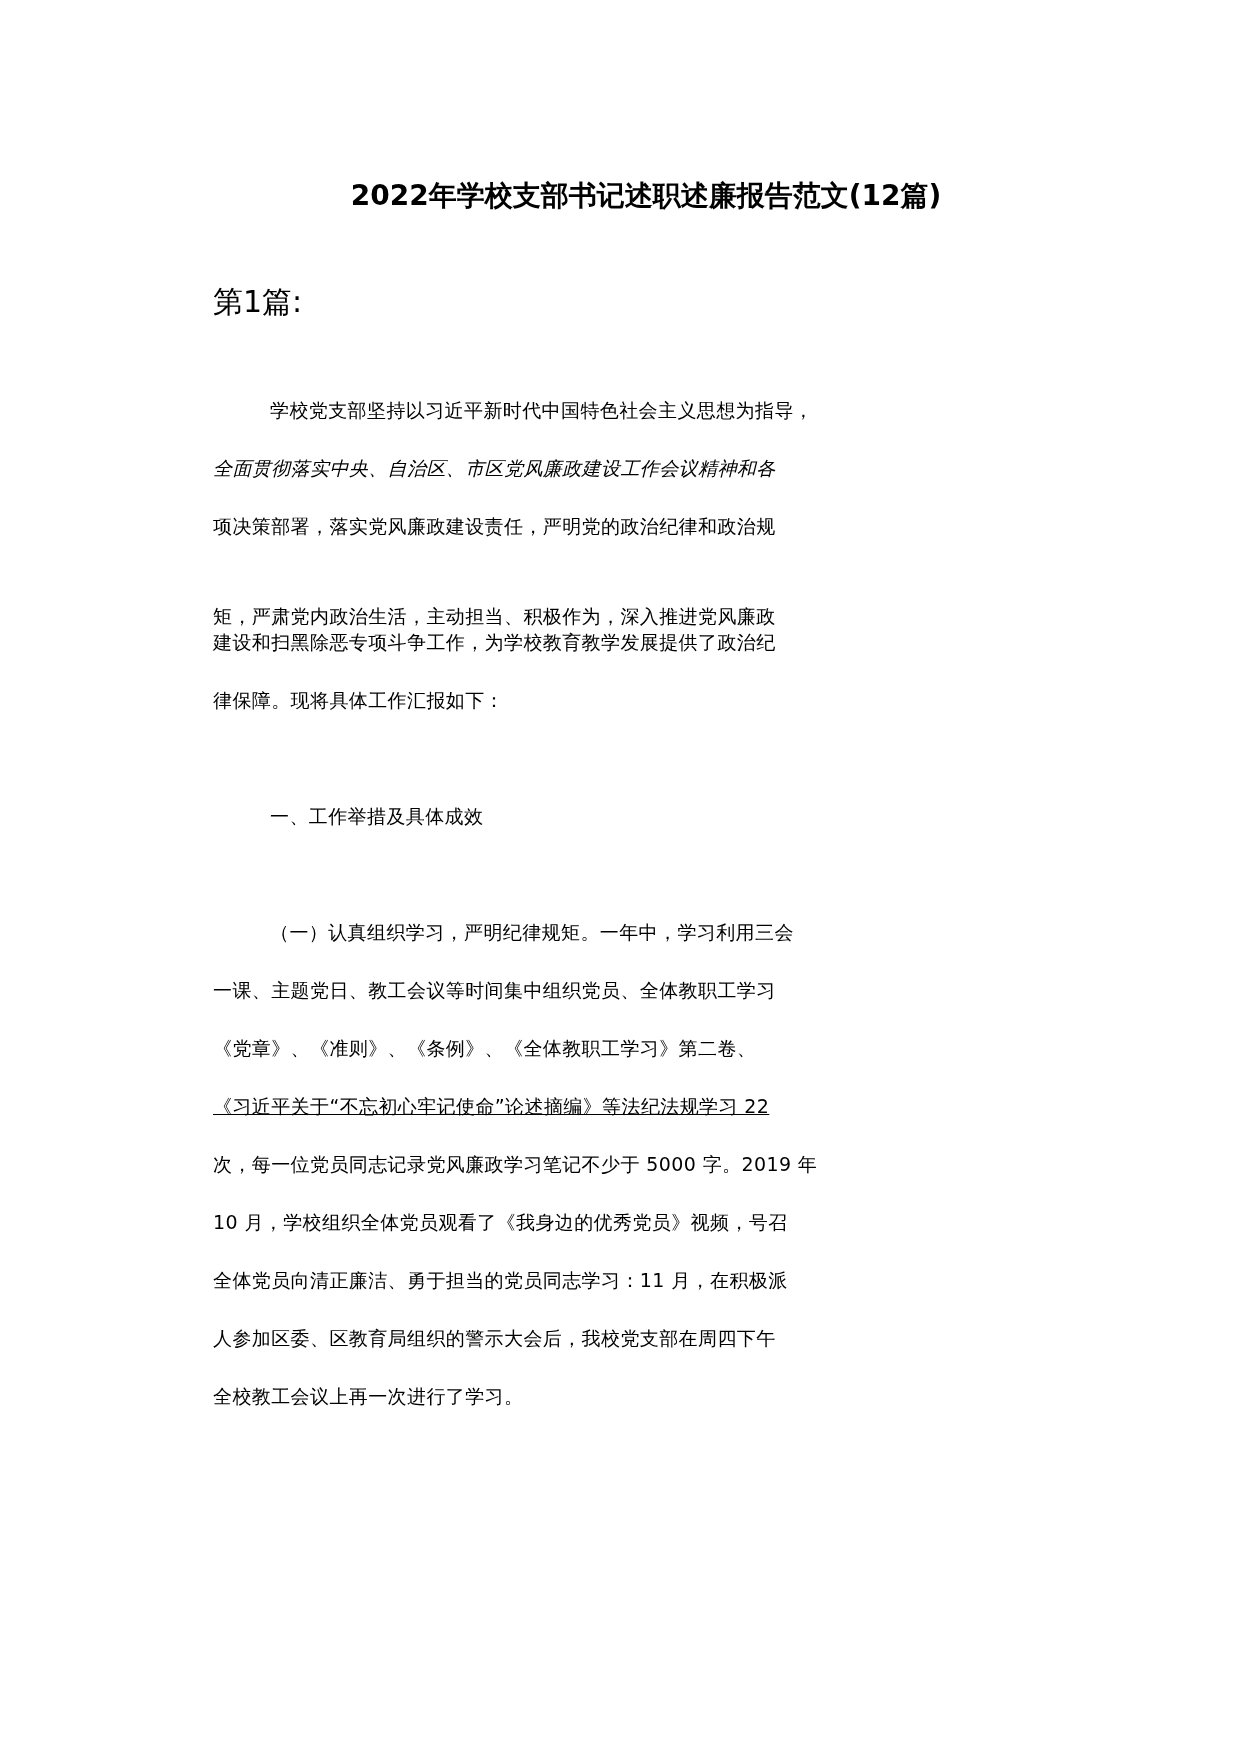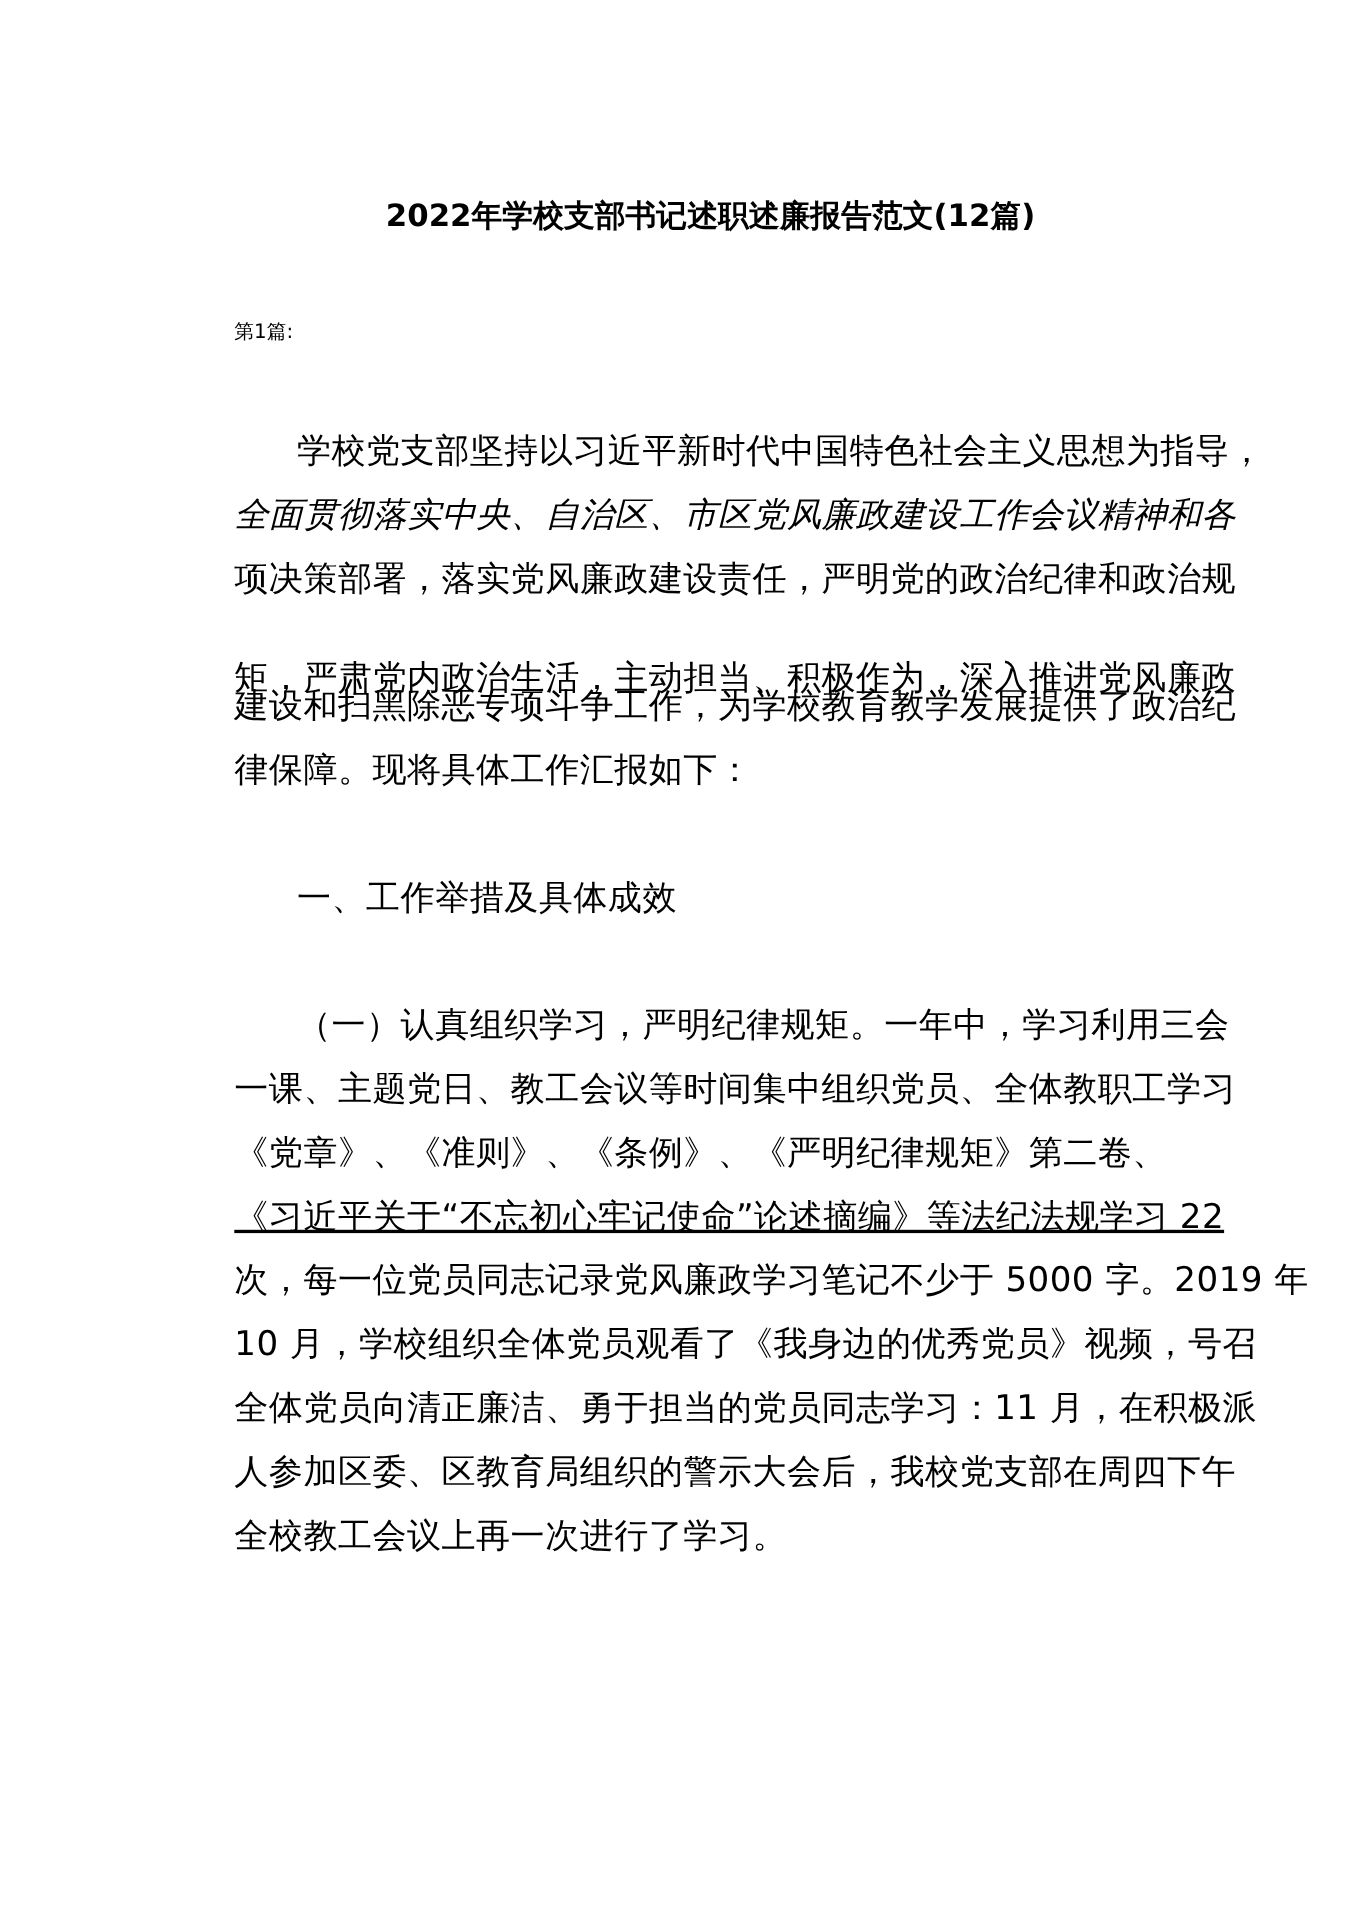--- a/index.html
+++ b/index.html
@@ -31,27 +31,27 @@
       text-align: center;
       font-size: 28px;
       font-weight: bold;
       letter-spacing: 0px;
       line-height: 48px;
     }
     .chapter {
       position: absolute;
       top: 278px;
       left: 187px;
-      font-size: 18px;
+      font-size: 30px;
       line-height: 48px;
     }
     .line {
       position: absolute;
       left: 187px;
-      font-size: 31px;
+      font-size: 19px;
       line-height: 48px;
       white-space: nowrap;
       letter-spacing: 0.4px;
     }
     .indent {
       left: 244px;
     }
   </style>
 </head>
 <body>
@@ -69,21 +69,21 @@
     <div class="line" style="top:592px;">矩，严肃党内政治生活，主动担当、积极作为，深入推进党风廉政</div>
     <div class="line" style="top:618px;">建设和扫黑除恶专项斗争工作，为学校教育教学发展提供了政治纪</div>
     <div class="line" style="top:676px;">律保障。现将具体工作汇报如下：</div>
   </div>
 
   <div class="line indent" style="top:792px;">一、工作举措及具体成效</div>
 
   <div>
     <div class="line indent" style="top:908px;">（一）认真组织学习，严明纪律规矩。一年中，学习利用三会</div>
     <div class="line" style="top:966px;">一课、主题党日、教工会议等时间集中组织党员、全体教职工学习</div>
-    <div class="line" style="top:1024px;">《党章》、《准则》、《条例》、《严明纪律规矩》第二卷、</div>
+    <div class="line" style="top:1024px;">《党章》、《准则》、《条例》、《全体教职工学习》第二卷、</div>
     <div class="line" style="top:1082px;text-decoration:underline;">《习近平关于“不忘初心牢记使命”论述摘编》等法纪法规学习 22</div>
     <div class="line" style="top:1140px;">次，每一位党员同志记录党风廉政学习笔记不少于 5000 字。2019 年</div>
     <div class="line" style="top:1198px;">10 月，学校组织全体党员观看了《我身边的优秀党员》视频，号召</div>
     <div class="line" style="top:1256px;">全体党员向清正廉洁、勇于担当的党员同志学习：11 月，在积极派</div>
     <div class="line" style="top:1314px;">人参加区委、区教育局组织的警示大会后，我校党支部在周四下午</div>
     <div class="line" style="top:1372px;">全校教工会议上再一次进行了学习。</div>
   </div>
 
 </div>
 

